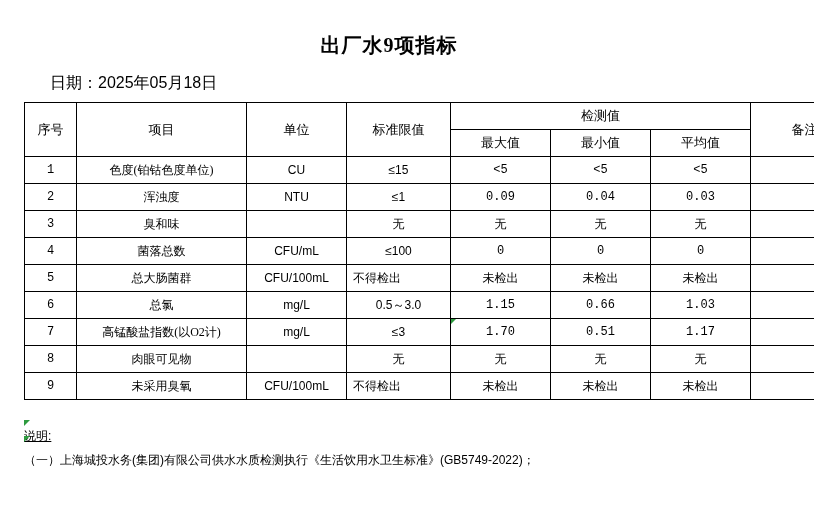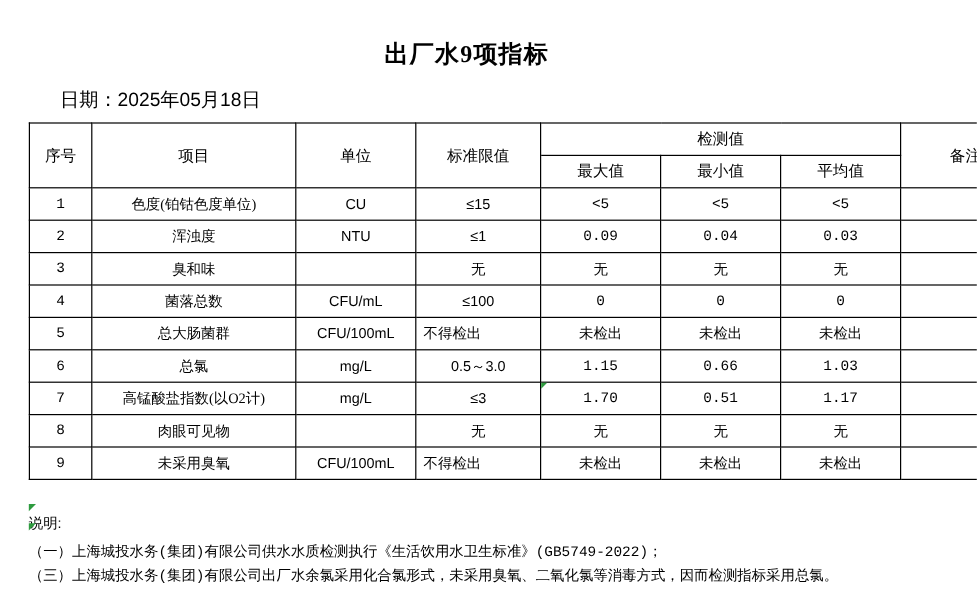--- a/index.html
+++ b/index.html
@@ -81,24 +81,24 @@
     font-size: 12px;
   }
   .notes {
     margin-left: 24px;
     margin-top: 26px;
     font-size: 12px;
     line-height: 20px;
   }
   .notes-title {
     margin-bottom: 4px;
+    text-decoration: underline;
   }
   .note-line {
     white-space: nowrap;
-    font-family: Liberation Mono, monospace;
   }
   .mark {
     position: absolute;
     width: 0;
     height: 0;
     border-left: 6px solid #2e9b3f;
     border-bottom: 6px solid transparent;
   }
   .mark.m1 { left: 24px; top: 396px; }
   .mark.m2 { left: 24px; top: 412px; }
@@ -241,16 +241,15 @@
       </tr>
     </tbody>
   </table>
 
   <span class="mark m1"></span>
   <span class="mark m2"></span>
 
   <div class="notes">
     <div class="notes-title">说明:</div>
     <div class="note-line">（一）上海城投水务(集团)有限公司供水水质检测执行《生活饮用水卫生标准》(GB5749-2022)；</div>
-    <div class="note-line">（三）上海城投水务(集团)有限公司出厂水余氯采用化合氯形式，未采用臭氧、二氧化氯等消毒方式，因而检测指标采用总氯。</div>
   </div>
 
 </div>
 
 </body></html>

